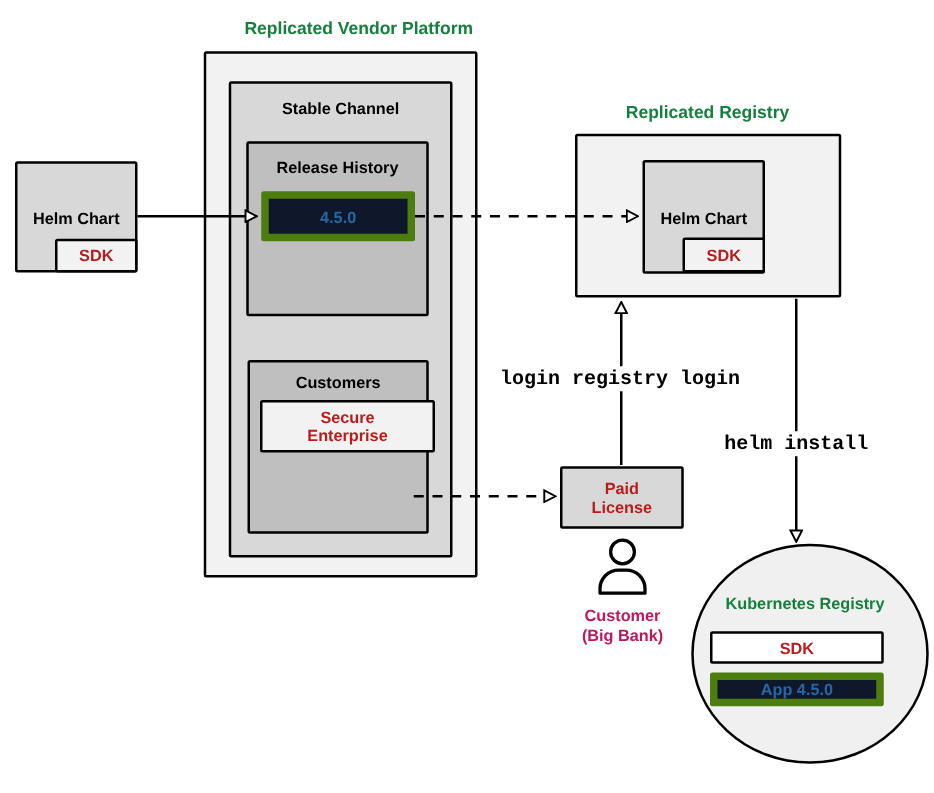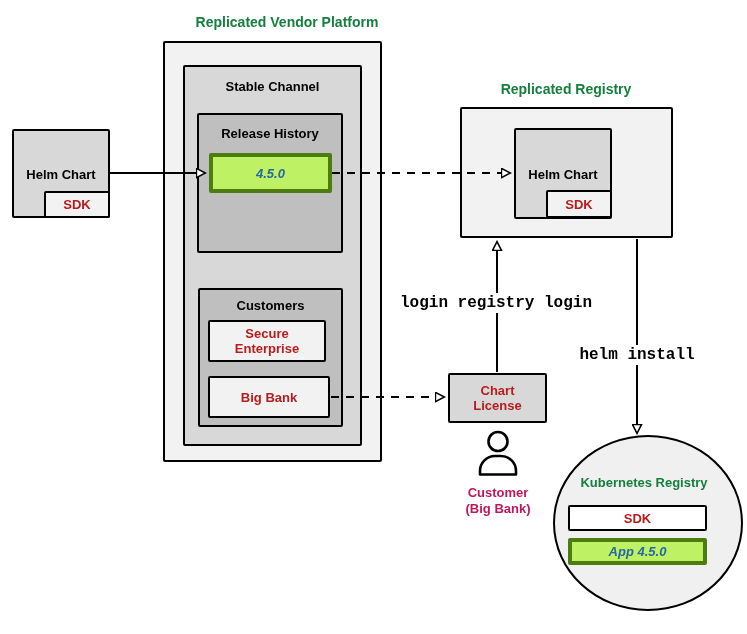--- a/index.html
+++ b/index.html
@@ -5,21 +5,21 @@
   html,body{margin:0;padding:0;background:#ffffff;}
   #canvas{
     position:relative;width:747px;height:634px;background:#ffffff;overflow:hidden;
     font-family:"Liberation Sans", sans-serif;
   }
   .box{position:absolute;border:2px solid #000;border-radius:2px;box-sizing:border-box;}
   .fill-light{background:#F2F2F2;}
   .fill-mid{background:#D8D8D8;}
   .fill-dark{background:#BFBFBF;}
   .fill-white{background:#FFFFFF;}
-  .blue-box{background:#bef264;border:4px solid #4d7c0f;color:#2667A4;font-style:italic;}
+  .blue-box{background:#0f172a;border:6px solid #4d7c0f;color:#2667A4;}
   .center-label{display:flex;align-items:center;justify-content:center;text-align:center;}
   .lbl{font-weight:bold;font-size:13px;color:#b91c1c;line-height:15px;}
   .blue-box .lbl{color:#2667A4;}
   .top-label{position:absolute;left:0;right:0;text-align:center;font-weight:bold;font-size:13px;color:#000;}
   .title{position:absolute;transform:translateX(-50%);white-space:nowrap;font-weight:bold;font-size:14px;color:#15803d;}
   .wrap80{display:inline-block;max-width:84px;}
   .svg-overlay{position:absolute;left:0;top:0;z-index:5;pointer-events:none;}
   .cmd{
     position:absolute;transform:translate(-50%,-50%);z-index:6;background:#ffffff;
     font-family:"Liberation Mono", monospace;font-weight:bold;font-size:16px;color:#000;
@@ -51,45 +51,42 @@
 
   <div class="box blue-box center-label" style="left:209px;top:153px;width:123px;height:40px;">
     <span class="lbl">4.5.0</span>
   </div>
 
 
   <div class="box fill-dark" style="left:198px;top:288px;width:145px;height:139px;">
     <div class="top-label" style="top:8px;">Customers</div>
   </div>
 
-  <div class="box fill-light center-label" style="left:208px;top:320px;width:118px;height:42px;">
+  <div class="box fill-light center-label" style="left:208px;top:320px;width:140px;height:42px;">
     <span class="lbl wrap80">Secure Enterprise</span>
   </div>
 
-  <div class="box fill-light center-label" style="left:208px;top:376px;width:122px;height:42px;">
-    <span class="lbl">Big Bank</span>
-  </div>
 
   <div class="box fill-mid" style="left:12px;top:129px;width:98px;height:89px;">
     <div class="top-label" style="top:36px;">Helm Chart</div>
   </div>
   <div class="box fill-light center-label" style="left:44px;top:191px;width:66px;height:27px;">
     <span class="lbl">SDK</span>
   </div>
 
   <div class="box fill-light" style="left:460px;top:107px;width:213px;height:131px;"></div>
   <div class="box fill-mid" style="left:514px;top:128px;width:98px;height:91px;">
     <div class="top-label" style="top:37px;">Helm Chart</div>
   </div>
   <div class="box fill-light center-label" style="left:546px;top:190px;width:66px;height:28px;">
     <span class="lbl">SDK</span>
   </div>
 
   <div class="box fill-mid center-label" style="left:448px;top:373px;width:99px;height:50px;">
-    <span class="lbl" style="max-width:60px;">Chart License</span>
+    <span class="lbl" style="max-width:60px;">Paid License</span>
   </div>
 
   <div class="actor-label" style="left:498px;top:485px;">
     <div>Customer</div>
     <div>(Big Bank)</div>
   </div>
 
   <div class="ellipse" style="left:553px;top:435px;width:190px;height:176px;"></div>
   <div class="title" style="left:644px;top:475px;font-size:13px;">Kubernetes Registry</div>
   <div class="box fill-white center-label" style="left:568px;top:505px;width:139px;height:26px;">

